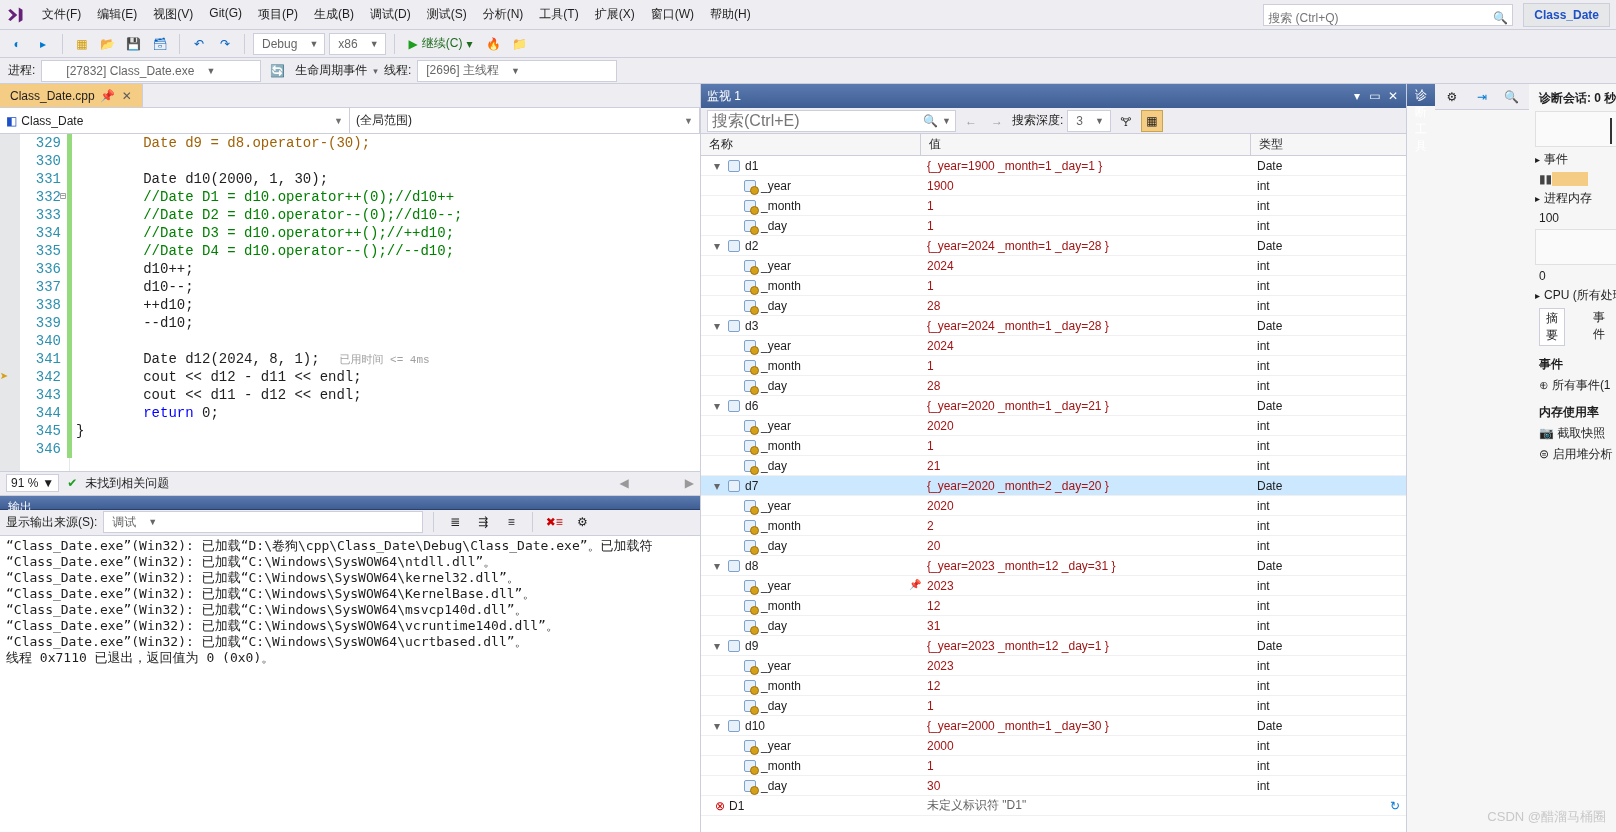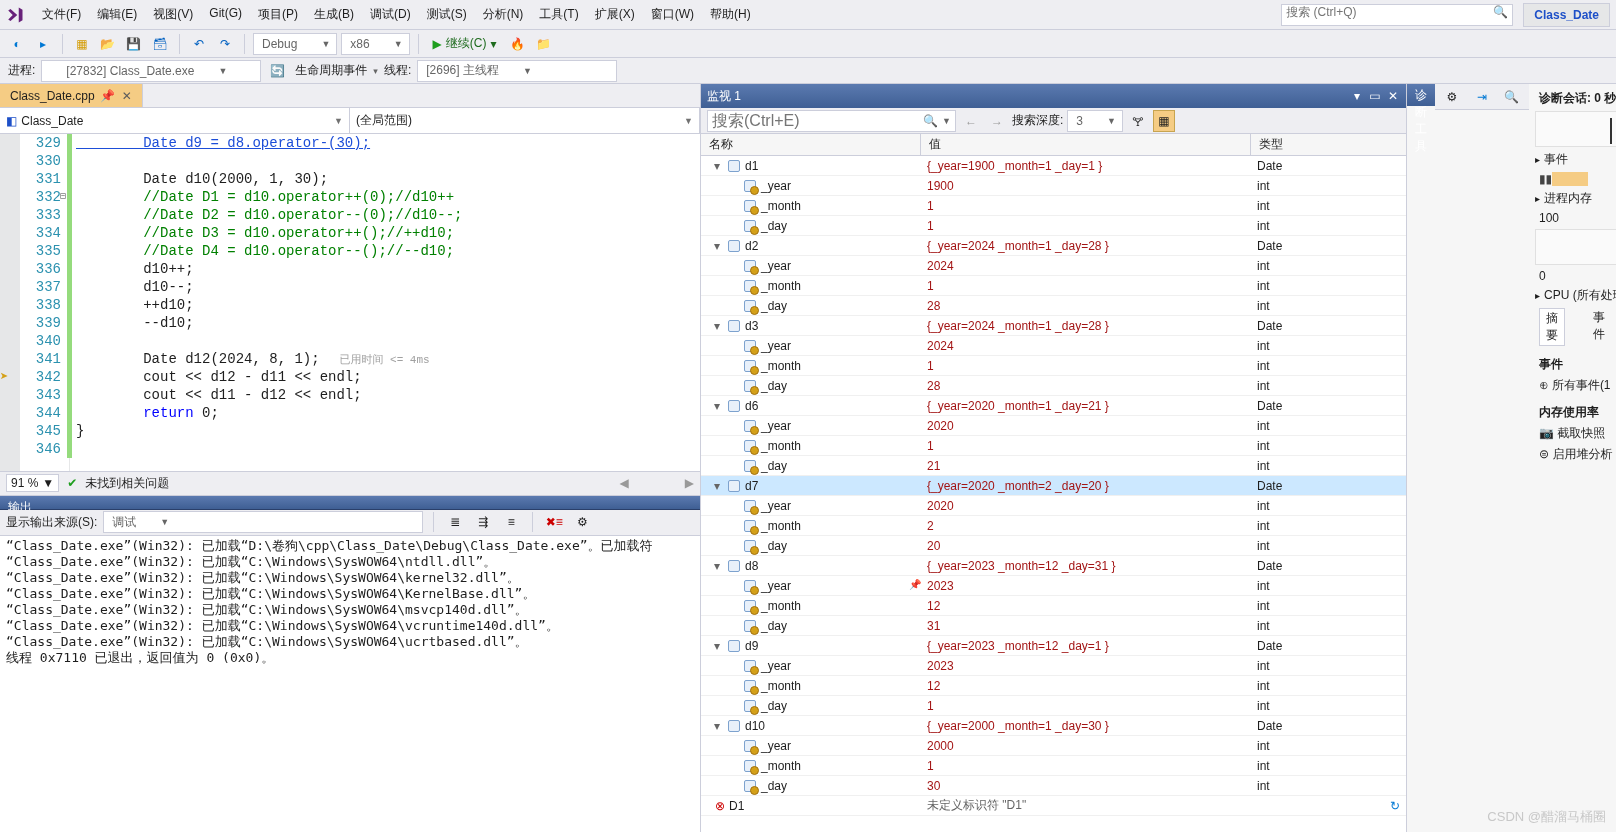--- a/index.html
+++ b/index.html
@@ -4,30 +4,30 @@
 <style>
   * { box-sizing: border-box; margin: 0; padding: 0; }
   body { font-family: "Microsoft YaHei", "Segoe UI", Tahoma, sans-serif; font-size: 12px; background: #f6f6f6; color: #1e1e1e; width: 1616px; height: 832px; overflow: hidden; position: relative; }
 
   
   .menubar { display: flex; align-items: center; height: 30px; background: #eeeef2; border-bottom: 1px solid #cccedb; padding: 0 6px; gap: 2px; }
   .vs-logo { width: 18px; height: 18px; margin-right: 8px; }
   .vs-logo svg path { fill: #68217a; }
   .menu-item { padding: 4px 8px; cursor: default; }
   .menu-spacer { flex: 1; }
-  .search-global { display: flex; align-items: flex-start; border: 1px solid #cccedb; background: #fff; width: 232px; height: 22px; padding: 0 4px; }
+  .search-global { display: flex; align-items: flex-end; border: 1px solid #cccedb; background: #fff; width: 250px; height: 22px; padding: 0 4px; }
   .search-global input { border: none; outline: none; flex: 1; font-size: 12px; }
   .search-global .mag { color: #717171; }
   .proj-name { background: #e6e7e8; color: #1e50c8; font-weight: bold; padding: 4px 10px; margin-left: 8px; border: 1px solid #cccedb; }
 
   
   .toolbar { display: flex; align-items: center; height: 28px; background: #eeeef2; border-bottom: 1px solid #cccedb; padding: 0 6px; gap: 4px; }
   .tb-btn { width: 22px; height: 22px; display: inline-flex; align-items: center; justify-content: center; border: 1px solid transparent; cursor: default; color: #1e1e1e; }
   .tb-sep { width: 1px; height: 20px; background: #cccedb; margin: 0 4px; }
-  .tb-dropdown { display: inline-flex; align-items: center; height: 22px; border: 1px solid #cccedb; background: #fff; padding: 0 6px 0 8px; gap: 24px; color: #666; }
+  .tb-dropdown { display: inline-flex; align-items: center; height: 22px; border: 1px solid #cccedb; background: #fff; padding: 0 6px 0 8px; gap: 12px; color: #666; }
   .tb-dropdown .chev { font-size: 9px; color: #666; }
   .continue-btn { display: inline-flex; align-items: center; gap: 4px; color: #1e6b1e; font-weight: normal; padding: 0 6px; height: 22px; }
   .continue-btn .play-ico { color: #1e9e1e; }
 
   
   .processbar { display: flex; align-items: center; height: 26px; background: #eeeef2; border-bottom: 1px solid #cccedb; padding: 0 8px; gap: 6px; }
   .processbar .tb-dropdown.wide { min-width: 220px; padding-left: 24px; }
   .processbar .tb-dropdown.wide3 { min-width: 200px; }
 
   
@@ -246,21 +246,21 @@
           <div class="lineno">340</div>
           <div class="lineno">341</div>
           <div class="lineno">342</div>
           <div class="lineno">343</div>
           <div class="lineno">344</div>
           <div class="lineno">345</div>
           <div class="lineno">346</div>
         </div>
       <div class="code-col" id="code-col">
         <div class="change-marker" style="top:0;height:324px;left:-3px;"></div>
-      <div class="code-line" style="color: #1d4ed8; text-decoration: underline;">        Date d9 = d8.operator-(30);</div>
+      <div class="code-line" style="color: #a16207;">        Date d9 = d8.operator-(30);</div>
           <div class="code-line"></div>
           <div class="code-line">        Date d10(2000, 1, 30);</div>
           <div class="code-line" style="position: relative;"><span class="cm">        //Date D1 = d10.operator++(0);//d10++</span><span style="position: absolute; left: -16px; color: rgb(128, 128, 128); font-size: 10px;">⊟</span></div>
           <div class="code-line"><span class="cm">        //Date D2 = d10.operator--(0);//d10--;</span></div>
           <div class="code-line"><span class="cm">        //Date D3 = d10.operator++();//++d10;</span></div>
           <div class="code-line"><span class="cm">        //Date D4 = d10.operator--();//--d10;</span></div>
           <div class="code-line">        d10++;</div>
           <div class="code-line">        d10--;</div>
           <div class="code-line">        ++d10;</div>
           <div class="code-line">        --d10;</div>

